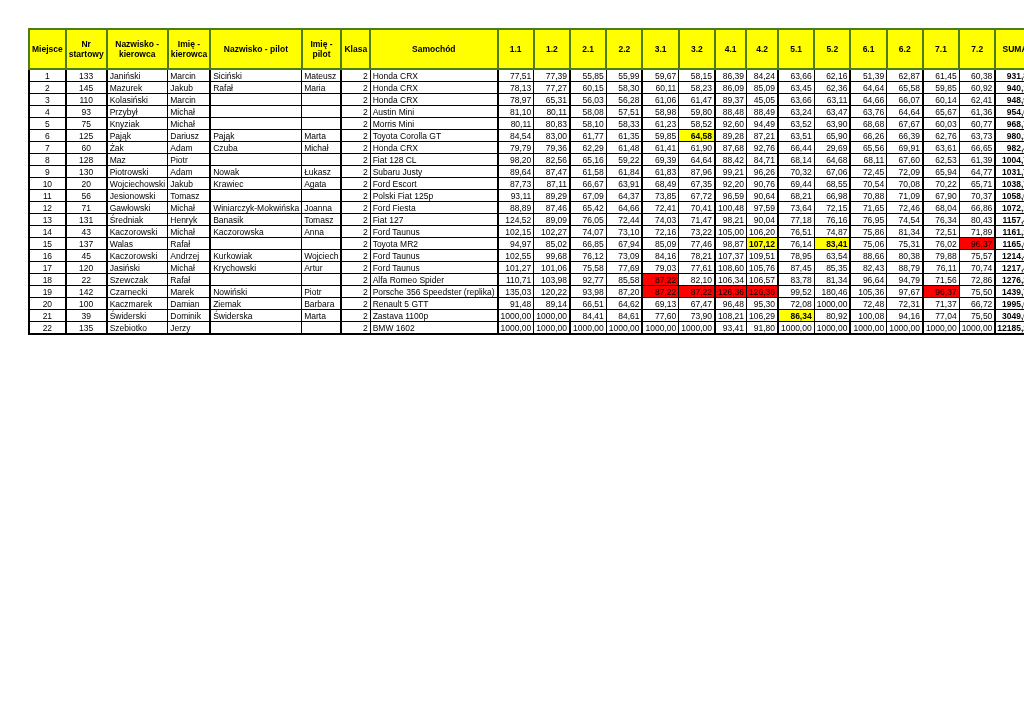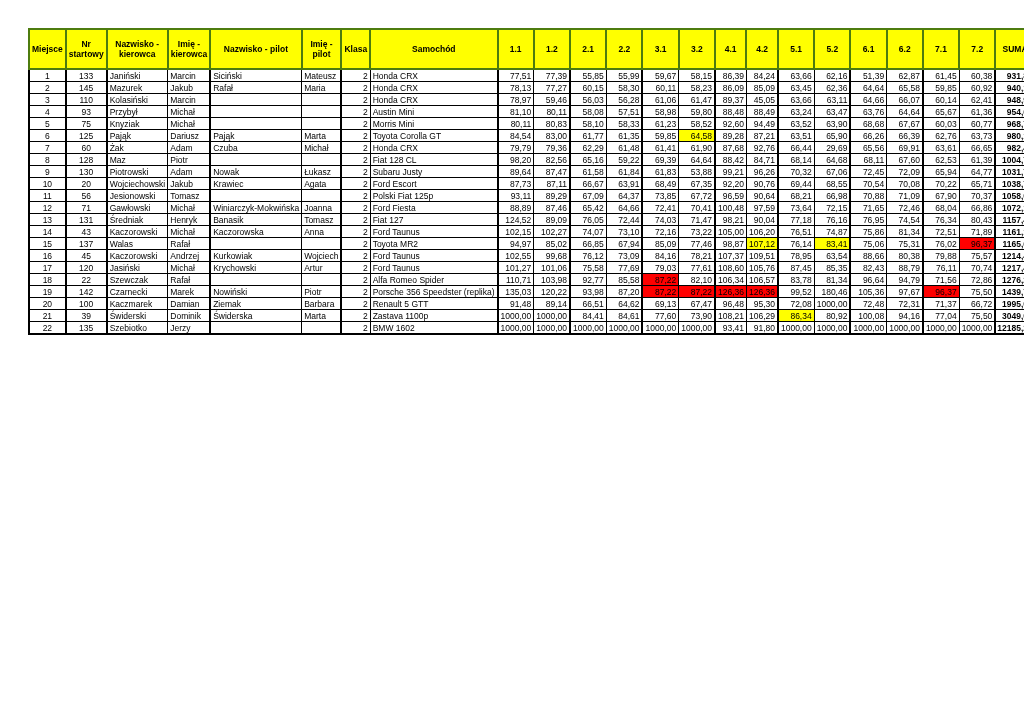--- a/index.html
+++ b/index.html
@@ -41,21 +41,21 @@
     padding: 0 2px;
     white-space: nowrap;
     overflow: hidden;
     vertical-align: middle;
   }
   td.bl2 { border-left: 2px solid #000; }
   .c { text-align: center; }
   .l { text-align: left; }
   .r { text-align: right; }
   .suma { font-weight: bold; padding: 0 1px; }
-  .hl-y { background: var(--hl-yellow, #FFFF00); }
+  .hl-y { background: var(--hl-yellow, #FFFF00); font-weight: bold; }
   .hl-r { background: var(--hl-red, #FF0000); margin-left: 7px; }
 </style>
 </head>
 <body>
 
 <div class="sheet">
   <table>
     <colgroup>
       <col style="width:33px">
         <col style="width:39px">
@@ -162,21 +162,21 @@
         <tr>
           <td class="c">3</td>
           <td class="c bl2">110</td>
           <td class="l bl2">Kolasiński</td>
           <td class="l">Marcin</td>
           <td class="l bl2"></td>
           <td class="l"></td>
           <td class="r bl2">2</td>
           <td class="l">Honda CRX</td>
           <td class="r bl2">78,97</td>
-          <td class="r">59,46</td>
+          <td class="r">65,31</td>
           <td class="r bl2">56,03</td>
           <td class="r">56,28</td>
           <td class="r bl2">61,06</td>
           <td class="r">61,47</td>
           <td class="r bl2">89,37</td>
           <td class="r">45,05</td>
           <td class="r bl2">63,66</td>
           <td class="r">63,11</td>
           <td class="r bl2">64,66</td>
           <td class="r">66,07</td>
@@ -316,21 +316,21 @@
           <td class="l">Adam</td>
           <td class="l bl2">Nowak</td>
           <td class="l">Łukasz</td>
           <td class="r bl2">2</td>
           <td class="l">Subaru Justy</td>
           <td class="r bl2">89,64</td>
           <td class="r">87,47</td>
           <td class="r bl2">61,58</td>
           <td class="r">61,84</td>
           <td class="r bl2">61,83</td>
-          <td class="r">53,88</td>
+          <td class="r">87,96</td>
           <td class="r bl2">99,21</td>
           <td class="r">96,26</td>
           <td class="r bl2">70,32</td>
           <td class="r">67,06</td>
           <td class="r bl2">72,45</td>
           <td class="r">72,09</td>
           <td class="r bl2">65,94</td>
           <td class="r">64,77</td>
           <td class="r suma bl2">1031,73</td>
         </tr>

